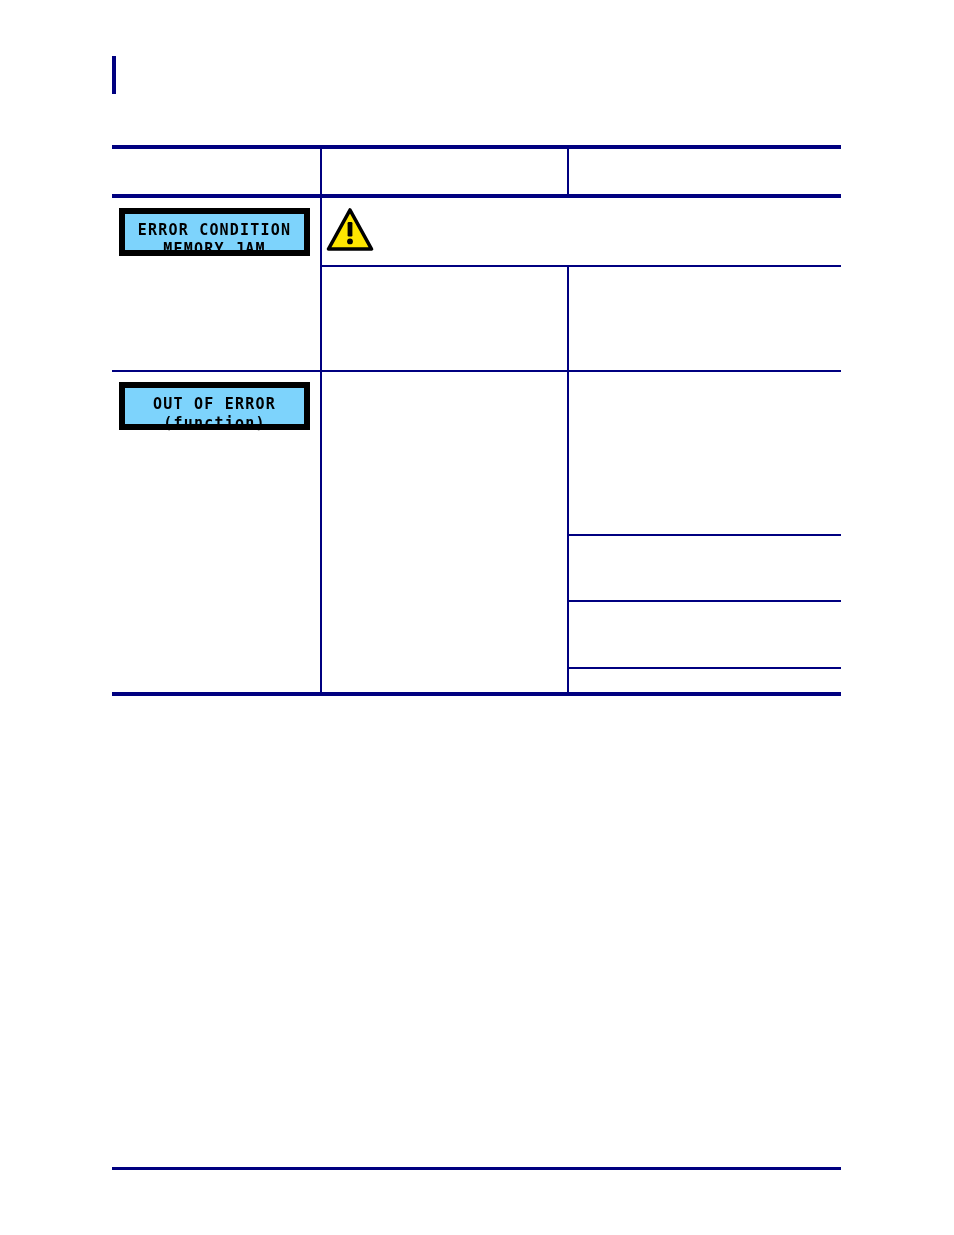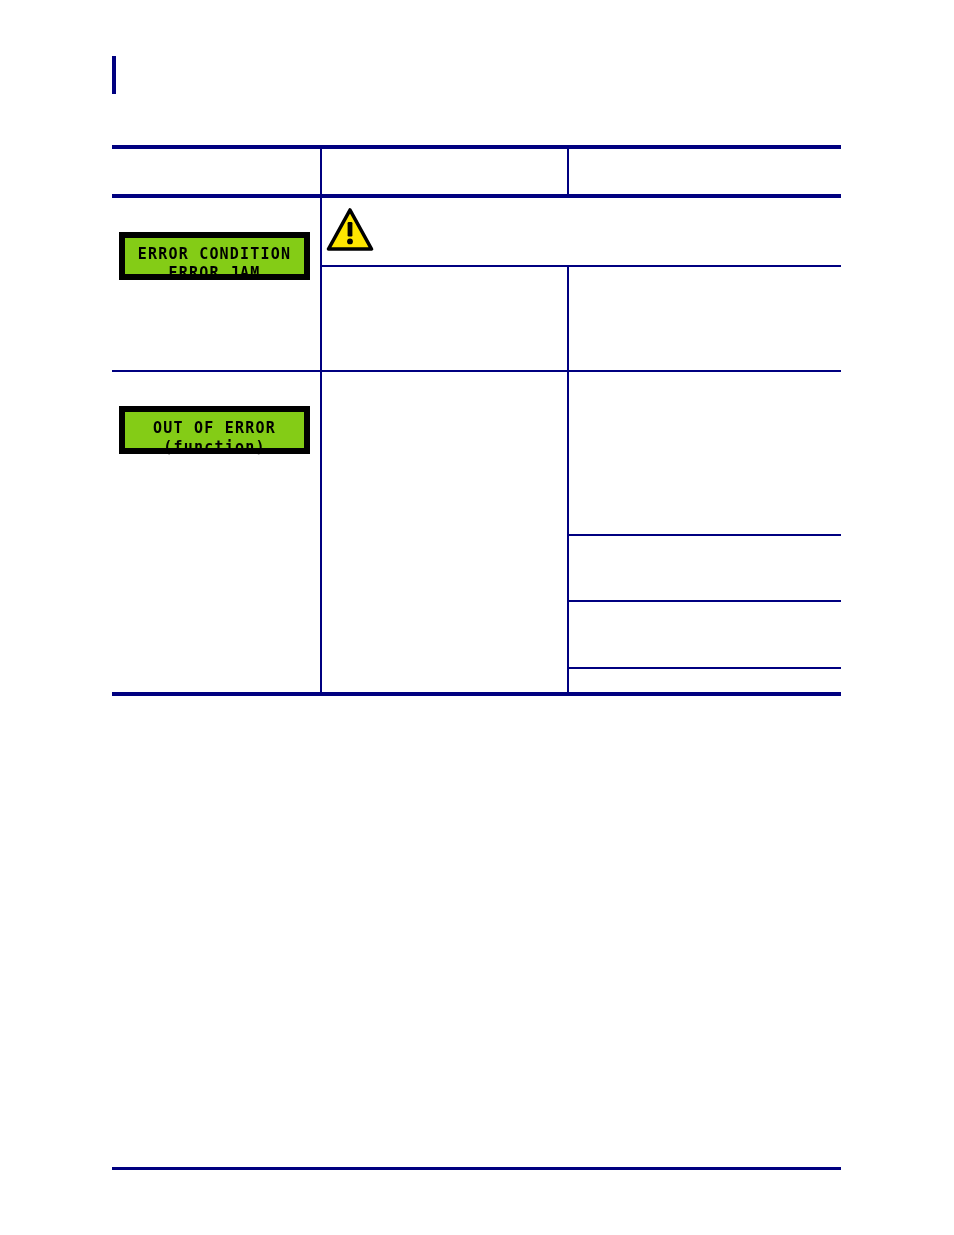--- a/index.html
+++ b/index.html
@@ -63,30 +63,29 @@
     position: absolute;
     background: #000080;
     width: 2px;
   }
 
   
   .lcd {
     position: absolute;
     box-sizing: border-box;
     border: 6px solid #000000;
-    background: #84cc16;
+    background: #7dd3fc;
     text-align: center;
     font-family: "DejaVu Sans Mono", "Liberation Mono", monospace;
     font-size: 15px;
     line-height: 19px;
     letter-spacing: 1.2px;
     color: #000000;
     padding-top: 7px;
     font-weight: 600;
-    margin-top: 24px;
   }
   .lcd .line { display: block; white-space: pre; }
 
   
   .warn-icon {
     position: absolute;
   }
 
   
   .cell {
@@ -133,21 +132,21 @@
     <div class="vrule" style="left:455px; top:120px; height:427px;"></div>
 
     <div class="colhead" style="left:0px; top:4px; width:208px; height:45px;"></div>
     <div class="colhead" style="left:210px; top:4px; width:245px; height:45px;"></div>
     <div class="colhead" style="left:457px; top:4px; width:272px; height:45px;"></div>
 
     <div class="cell" style="left:0px; top:53px; width:729px; height:67px;"></div>
 
     <div class="lcd" style="left:7px; top:63px; width:191px; height:48px;">
       <span class="line">ERROR CONDITION</span>
-      <span class="line">ERROR JAM</span>
+      <span class="line">MEMORY JAM</span>
     </div>
 
     <div class="warn-icon" style="left:214px; top:62px; width:48px; height:46px;">
       <svg width="48" height="46" viewBox="0 0 48 46" xmlns="http://www.w3.org/2000/svg">
         <polygon points="24,3 45.5,42 2.5,42" fill="#ffe600" stroke="#000000" stroke-width="3.6" stroke-linejoin="round"></polygon>
         <rect x="21.6" y="15" width="4.8" height="14.5" rx="1.2" fill="#000000"></rect>
         <circle cx="24" cy="34.4" r="2.9" fill="#000000"></circle>
       </svg>
     </div>
 

